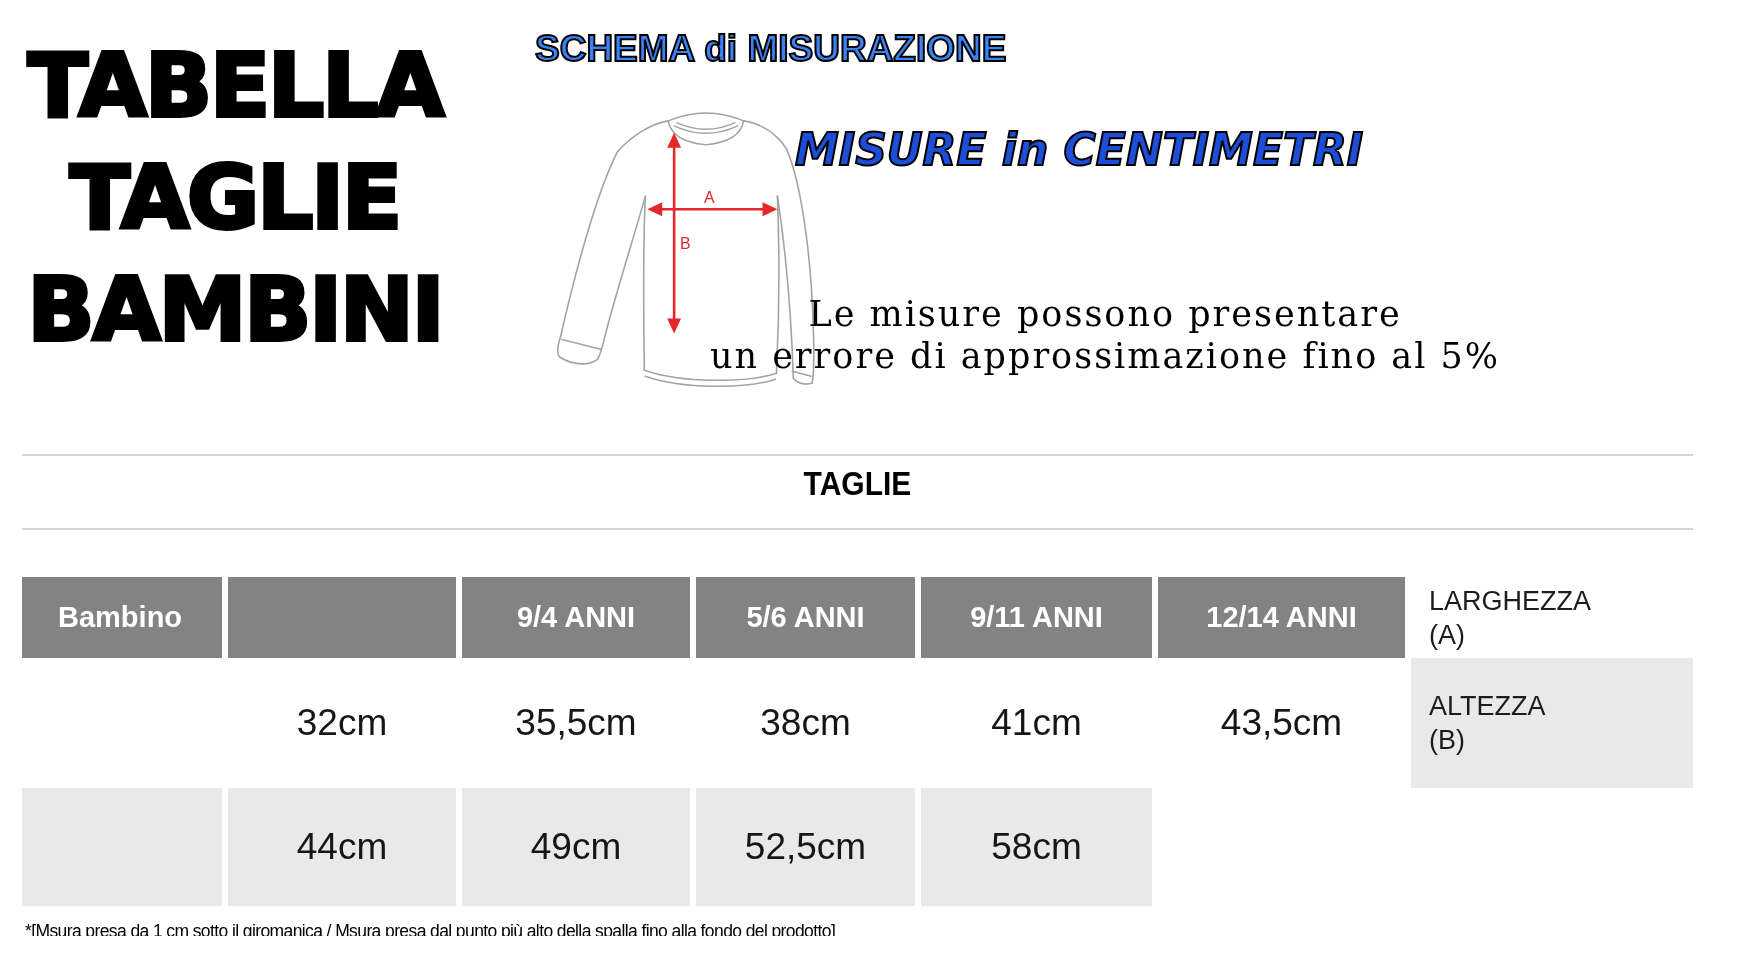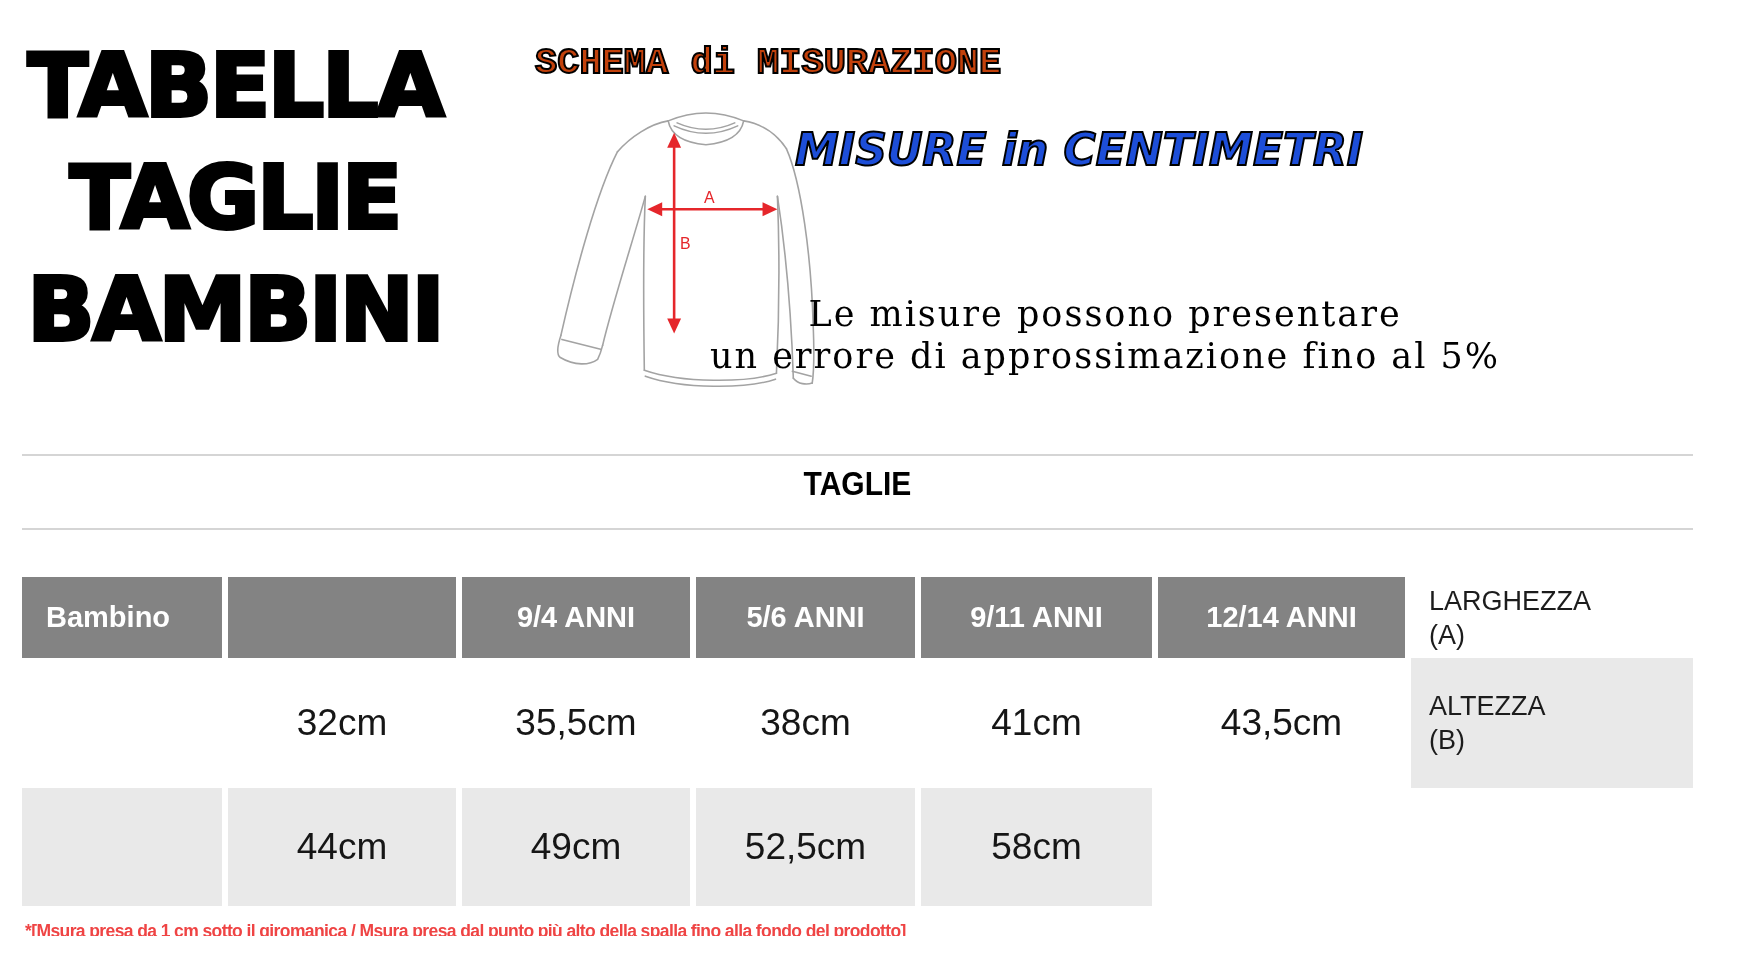--- a/index.html
+++ b/index.html
@@ -20,24 +20,24 @@
     font-family:"DejaVu Sans", sans-serif;
     font-weight:800;
     font-size:88px; line-height:112px;
     color:#000;
     -webkit-text-stroke:4px #000;
     letter-spacing:-2px;
   }
 
   
   .schema-title {
-    position:absolute; left:535px; top:42px;
-    font-family:Liberation Mono, monospace;
+    position:absolute; left:535px; top:28px;
+    font-family:Liberation Sans, sans-serif;
     font-weight:800; font-size:37px;
-    color:#c2410c; -webkit-text-stroke:2px #000;
+    color:#3b82f6; -webkit-text-stroke:2px #000;
     letter-spacing:0px; white-space:nowrap;
   }
   .units-title {
     position:absolute; left:795px; top:124px;
     font-family:"DejaVu Sans", sans-serif;
     font-weight:800; font-size:44px;
     color:#1d4ed8; -webkit-text-stroke:2px #000;
     letter-spacing:0px; white-space:nowrap;font-style:italic;
   }
 
@@ -74,37 +74,37 @@
     grid-template-columns:200px 228px 228px 219px 231px 247px 1fr;
     grid-template-rows:81px 130px 118px;
     column-gap:6px;
   }
   .th {
     background:#838383; color:#fff;
     font-weight:bold; font-size:29px;
     display:flex; align-items:center; justify-content:center;
     white-space:nowrap;
   }
-  .th.first { justify-content:flex-start; padding-left:24px; }
+  .th.first { justify-content:flex-start; padding-left:36px; }
   .td {
     display:flex; align-items:center; justify-content:center;
     font-size:37px; color:#161616;
   }
   .td.label {
     flex-direction:column; align-items:flex-start; justify-content:center;
     padding-left:18px;
     font-size:27px; line-height:34px; color:#1c1c1c;
   }
   .row-alt { background:#e9e9e9; }
 
   
   .footnote {
     position:absolute; left:25px; top:921px;
-    font-size:17.5px; font-weight:bold; letter-spacing:-0.6px;
-    color:#ef4444; white-space:nowrap;
+    font-size:17.5px; font-weight:normal; letter-spacing:-0.6px;
+    color:#000000; white-space:nowrap;
   }
 </style>
 </head>
 <body>
 
 <div class="page">
 
   <div class="main-title">
     <div>TABELLA</div>
     <div>TAGLIE</div>

